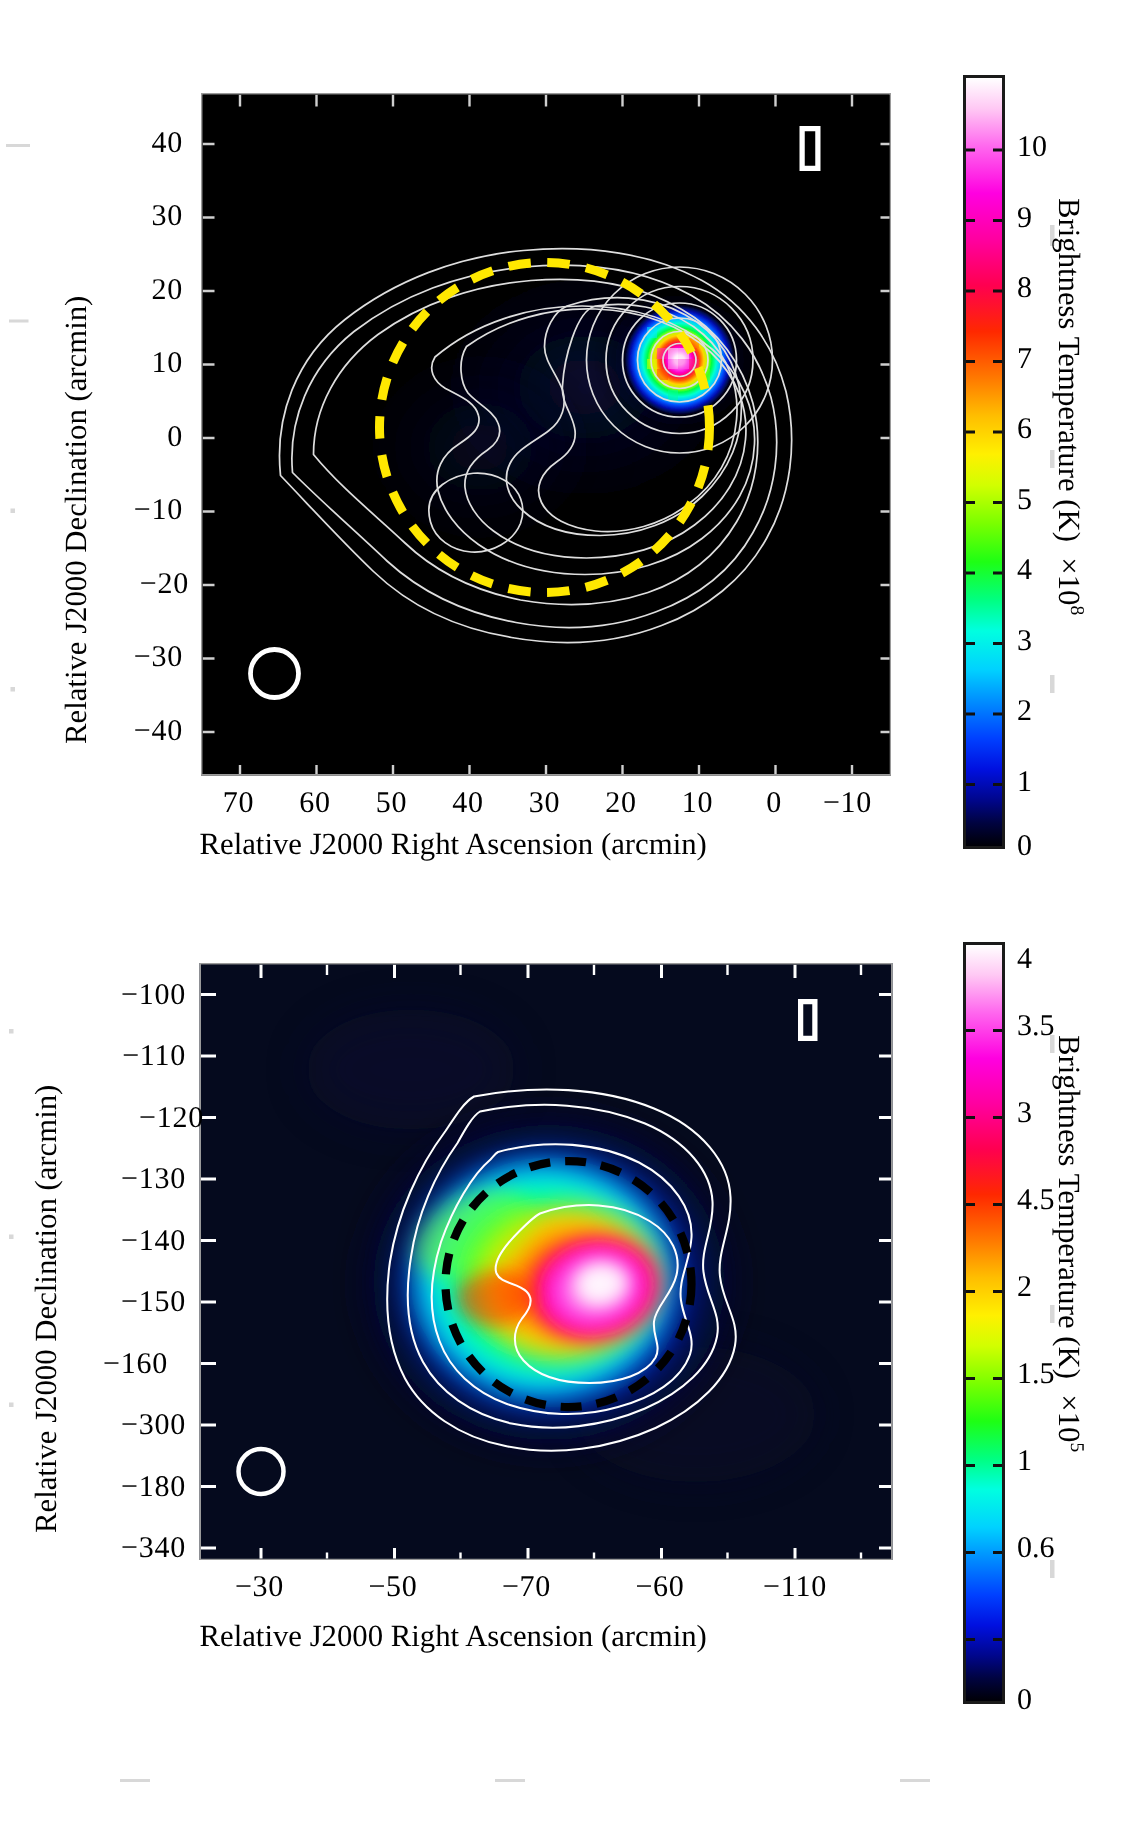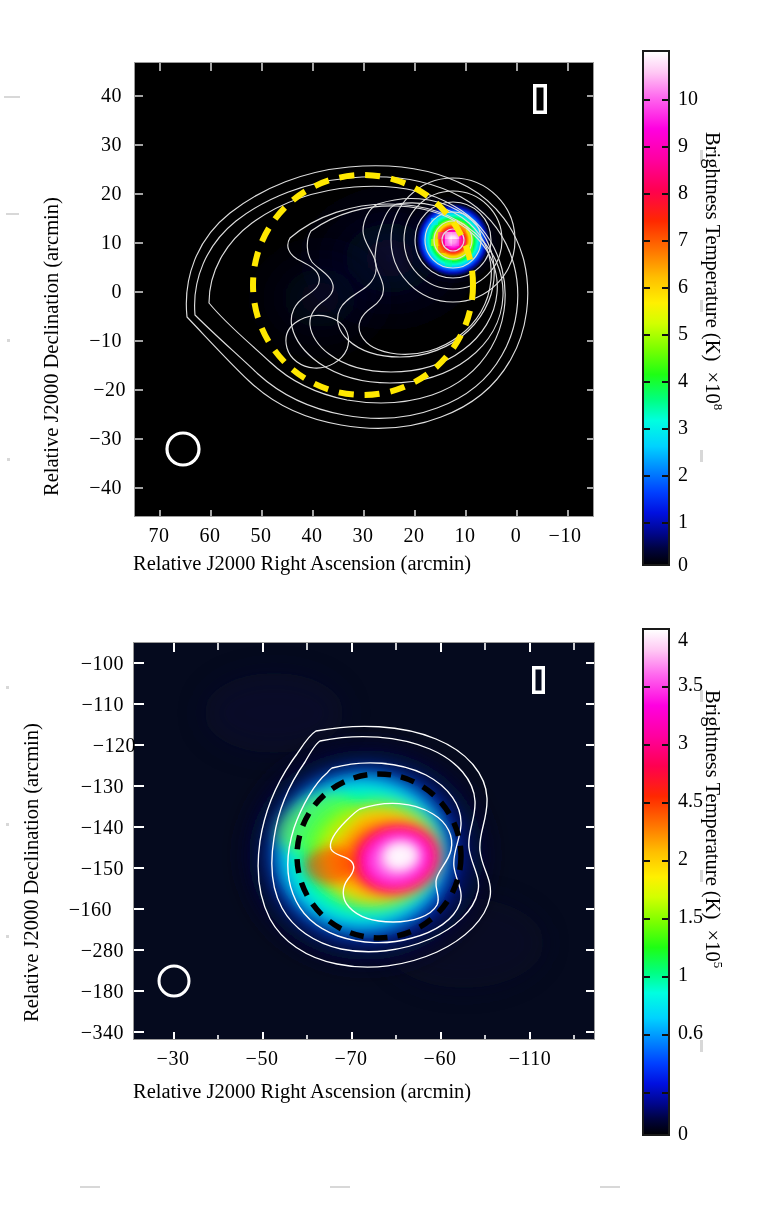--- a/index.html
+++ b/index.html
@@ -600,21 +600,21 @@
     </svg>
   </div>
 
   <div class="tick ytick" style="left:28px;top:652px;width:96px;">−100</div>
   <div class="tick ytick" style="left:28px;top:693px;width:96px;">−110</div>
   <div class="tick ytick" style="left:40px;top:734px;width:96px;">−120</div>
   <div class="tick ytick" style="left:28px;top:775px;width:96px;">−130</div>
   <div class="tick ytick" style="left:28px;top:816px;width:96px;">−140</div>
   <div class="tick ytick" style="left:28px;top:857px;width:96px;">−150</div>
   <div class="tick ytick" style="left:16px;top:898px;width:96px;">−160</div>
-  <div class="tick ytick" style="left:28px;top:939px;width:96px;">−280</div>
+  <div class="tick ytick" style="left:28px;top:939px;width:96px;">−300</div>
   <div class="tick ytick" style="left:28px;top:980px;width:96px;">−180</div>
   <div class="tick ytick" style="left:28px;top:1021px;width:96px;">−340</div>
 
   <div class="axlabel vlabel" style="left:20px;top:1022px;">Relative J2000 Declination (arcmin)</div>
 
   <div class="tick xtick" style="left:133px;top:1047px;width:80px;">−30</div>
   <div class="tick xtick" style="left:222px;top:1047px;width:80px;">−50</div>
   <div class="tick xtick" style="left:311px;top:1047px;width:80px;">−70</div>
   <div class="tick xtick" style="left:400px;top:1047px;width:80px;">−60</div>
   <div class="tick xtick" style="left:484px;top:1047px;width:92px;">−110</div>

